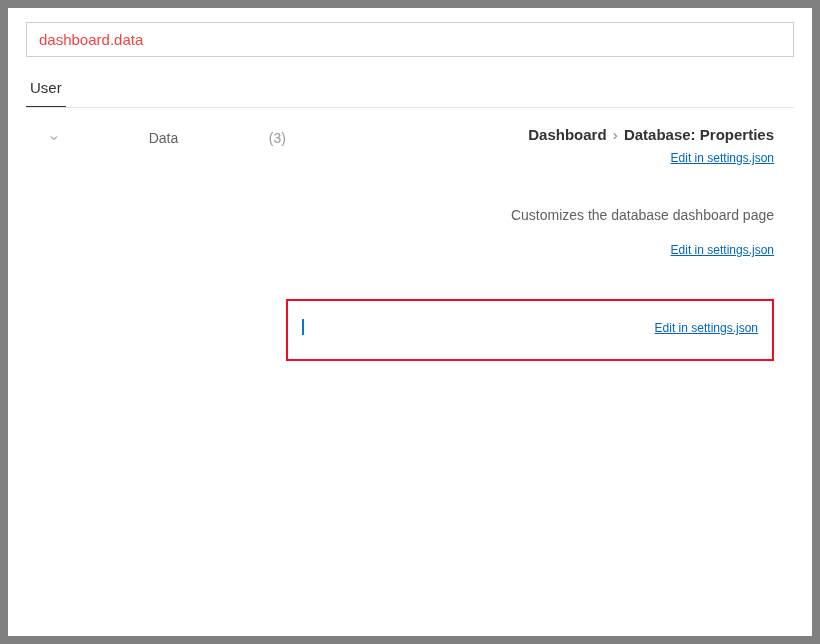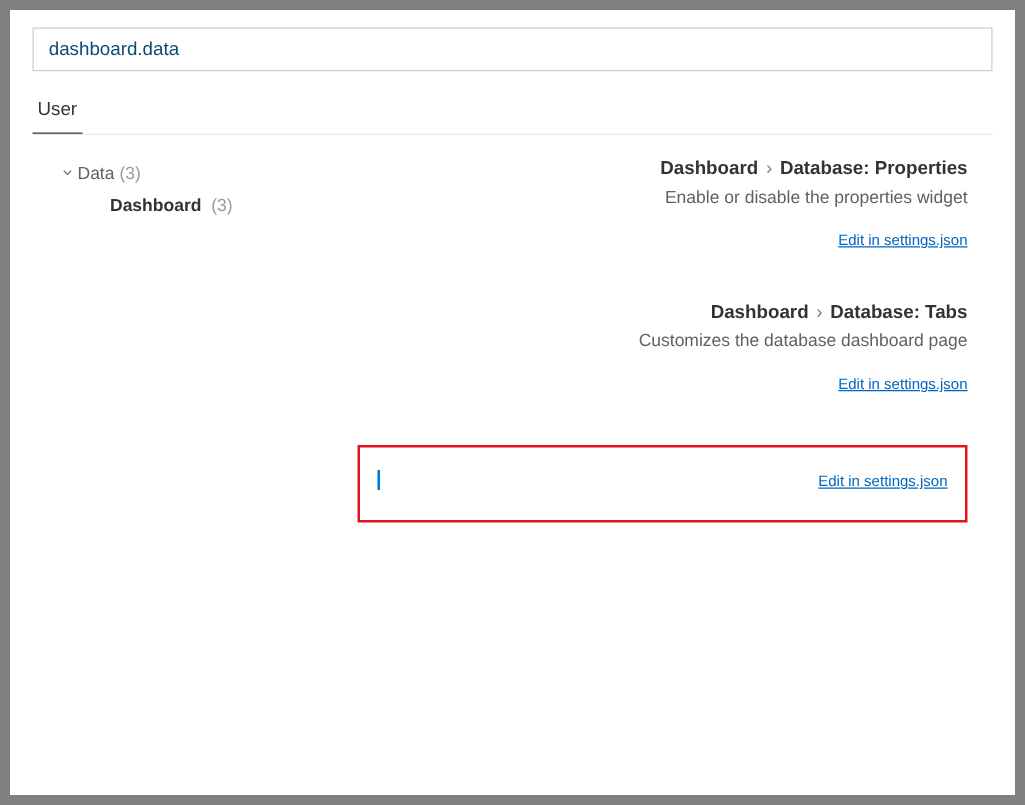--- a/index.html
+++ b/index.html
@@ -22,21 +22,21 @@
       height: 100%;
       padding: 14px 18px;
       overflow: hidden;
     }
     .search-input {
       width: 100%;
       padding: 8px 12px;
       font-size: 15px;
       border: 1px solid #cecece;
       background: #fff;
-      color: #0c4a6e;
+      color: #ef4444;
       font-family: inherit;
     }
     .tabs {
       border-bottom: 1px solid #e5e5e5;
       margin-top: 14px;
       display: flex;
     }
     .tab {
       padding: 8px 4px 10px 4px;
       font-size: 15px;
@@ -57,20 +57,21 @@
       flex-shrink: 0;
       padding-left: 20px;
     }
     .tree-item {
       display: flex;
       align-items: center;
       font-size: 14px;
       color: #616161;
       padding: 4px 0;
       cursor: pointer;
+      justify-content: space-between;
     }
     .tree-item .chevron {
       width: 16px;
       display: inline-flex;
       align-items: center;
       justify-content: center;
     }
     .tree-item .count {
       color: #999;
       margin-left: 4px;
@@ -159,46 +160,35 @@
     <div class="sidebar">
       <div class="tree-item">
         <span class="chevron">
           <svg viewBox="0 0 16 16">
               <path d="M4 6 L8 10 L12 6" fill="none" stroke="#616161" stroke-width="1.2"></path>
             </svg>
         </span>
         <span>Data</span>
         <span class="count">(3)</span>
       </div>
-      <div class="tree-subitem">
-        <span class="label">Dashboard</span>
-        <span class="count">(3)</span>
-      </div>
     </div>
 
     <div class="settings-list">
 
       <div class="setting-item">
         <div class="setting-title">
           <span class="path">Dashboard</span>
           <span class="sep">›</span>
           <span class="path">Database:</span>
           <span class="name">Properties</span>
         </div>
-        <div class="setting-desc">Enable or disable the properties widget</div>
         <a class="edit-link">Edit in settings.json</a>
       </div>
 
       <div class="setting-item">
-        <div class="setting-title">
-          <span class="path">Dashboard</span>
-          <span class="sep">›</span>
-          <span class="path">Database:</span>
-          <span class="name">Tabs</span>
-        </div>
         <div class="setting-desc">Customizes the database dashboard page</div>
         <a class="edit-link">Edit in settings.json</a>
       </div>
 
       <div class="highlight-box">
         <div class="setting-item">
           <a class="edit-link">Edit in settings.json</a>
         </div>
       </div>
 

